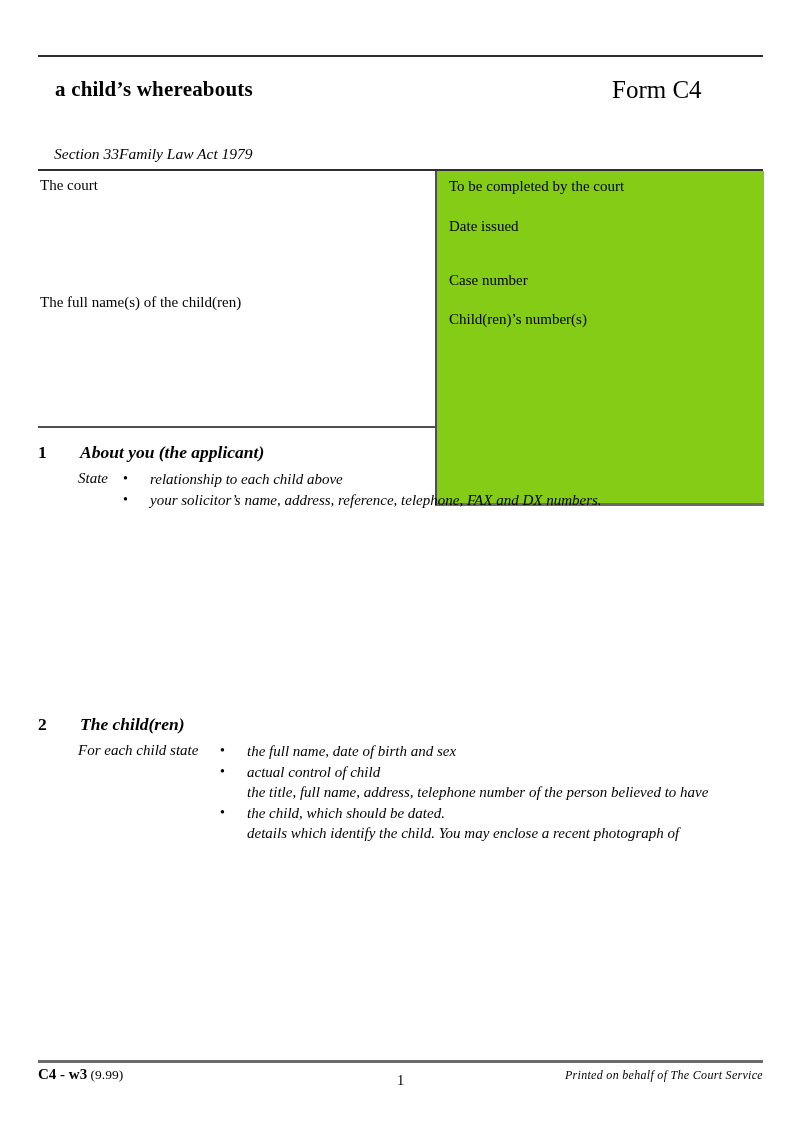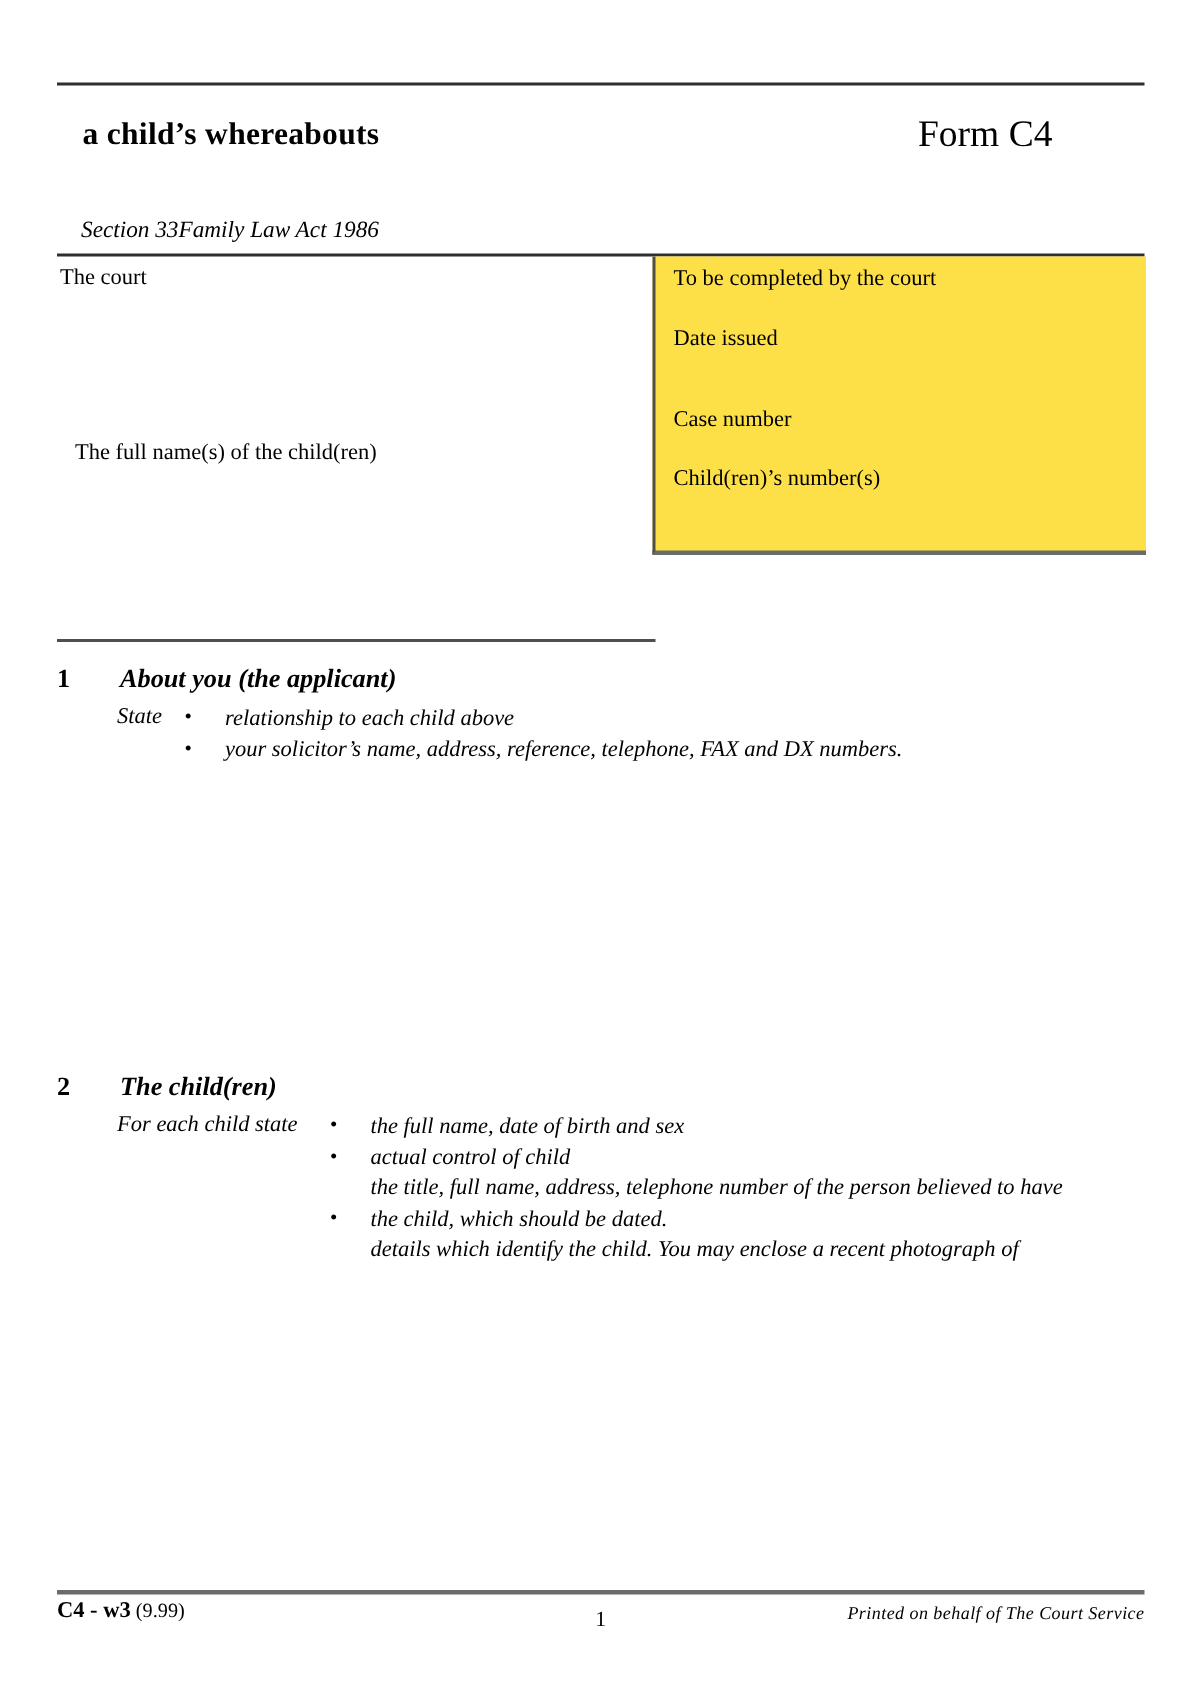--- a/index.html
+++ b/index.html
@@ -25,29 +25,29 @@
     position: absolute; left: 612px; top: 76px;
     font-size: 25px; font-weight: normal;
   }
   .statute {
     position: absolute; left: 54px; top: 145px;
     font-style: italic; font-size: 15.5px;
   }
 
   .plain-label { position: absolute; font-size: 15px; }
   .court-label          { left: 40px; top: 177px; }
-  .children-names-label { left: 40px; top: 294px; margin-left: 10px; }
+  .children-names-label { left: 40px; top: 294px; }
 
   .left-cell-bottom {
     position: absolute; left: 38px; top: 426px; width: 399px; height: 2px;
     background: #4f4f4f;
   }
   .gray-panel {
-    position: absolute; left: 435px; top: 171px; width: 329px; height: 199px;
-    background: #fde047;
+    position: absolute; left: 435px; top: 171px; width: 329px; height: 335px;
+    background: #84cc16;
     border-left: 2px solid #4f4f4f;
     border-bottom: 3px solid #6b6b6b;
     box-sizing: border-box;
   }
   .panel-label { position: absolute; left: 12px; font-size: 15px; }
   .panel-label-1 { top: 7px; }
   .panel-label-2 { top: 47px; }
   .panel-label-3 { top: 101px; }
   .panel-label-4 { top: 140px; }
 
@@ -93,21 +93,21 @@
 <div class="page">
 
   <div class="rule rule-top"></div>
 
   <div class="title">
     <div>a child’s whereabouts</div>
   </div>
 
   <div class="form-code">Form C4</div>
 
-  <div class="statute">Section 33Family Law Act 1986</div>
+  <div class="statute">Section 33Family Law Act 1979</div>
 
   <div class="rule rule-header-bot"></div>
 
   <div class="plain-label court-label">The court</div>
   <div class="plain-label children-names-label">The full name(s) of the child(ren)</div>
   <div class="left-cell-bottom"></div>
 
   <div class="gray-panel">
     <div class="panel-label panel-label-1">To be completed by the court</div>
     <div class="panel-label panel-label-2">Date issued</div>

